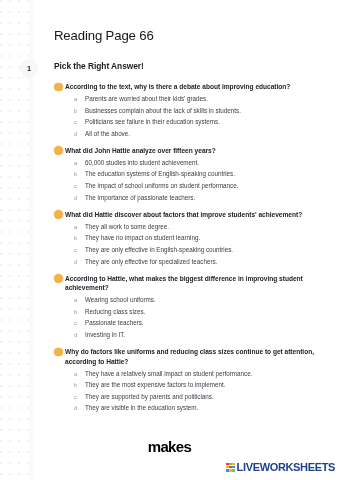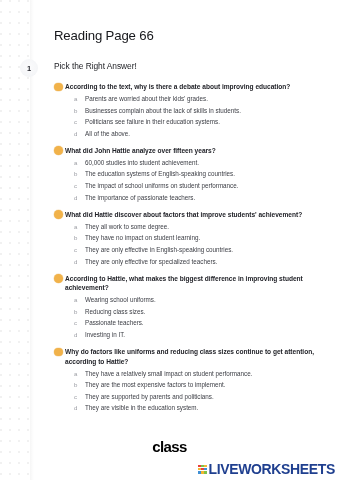--- a/index.html
+++ b/index.html
@@ -83,21 +83,21 @@
     justify-content: center;
     font-size: 7.5px;
     font-weight: bold;
     color: #2a2c33;
   }
   .ex-title {
     position: absolute;
     left: 20px;
     top: 1px;
     font-size: 8.4px;
-    font-weight: normal;
+    font-weight: bold;
     color: #1c1d22;
     letter-spacing: -0.05px;
   }
 
   
   .questions {
     position: absolute;
     left: 0;
     top: 82px;
     width: 305px;
@@ -174,21 +174,21 @@
   .lw-icon {
     width: 9px;
     height: 9px;
     display: grid;
     grid-template-columns: 1fr 1fr 1fr;
     grid-template-rows: 1fr 1fr 1fr;
     gap: 0.5px;
   }
   .lw-icon i { display: block; }
   .lw-text {
-    font-size: 14px;
+    font-size: 11px;
     font-weight: bold;
     color: #1f3f8f;
     letter-spacing: -0.35px;
   }
 </style>
 </head>
 <body>
 
 <div class="canvas">
 
@@ -318,21 +318,21 @@
           <div class="option">
             <span class="opt-letter">d</span>
             <span class="opt-text">They are visible in the education system.</span>
           </div>
         </div>
       </div>
 
     </div>
   </div>
 
-  <div class="footer-logo">class</div>
+  <div class="footer-logo">makes</div>
 
   <div class="lw-brand">
     <span class="lw-icon">
       <i style="background:#e8403a"></i>
         <i style="background:#7ec24a"></i>
         <i style="background:#f2b630"></i>
       <i style="background:#f2b630"></i>
         <i style="background:#e8403a"></i>
         <i style="background:#3f8fd4"></i>
       <i style="background:#3f8fd4"></i>

